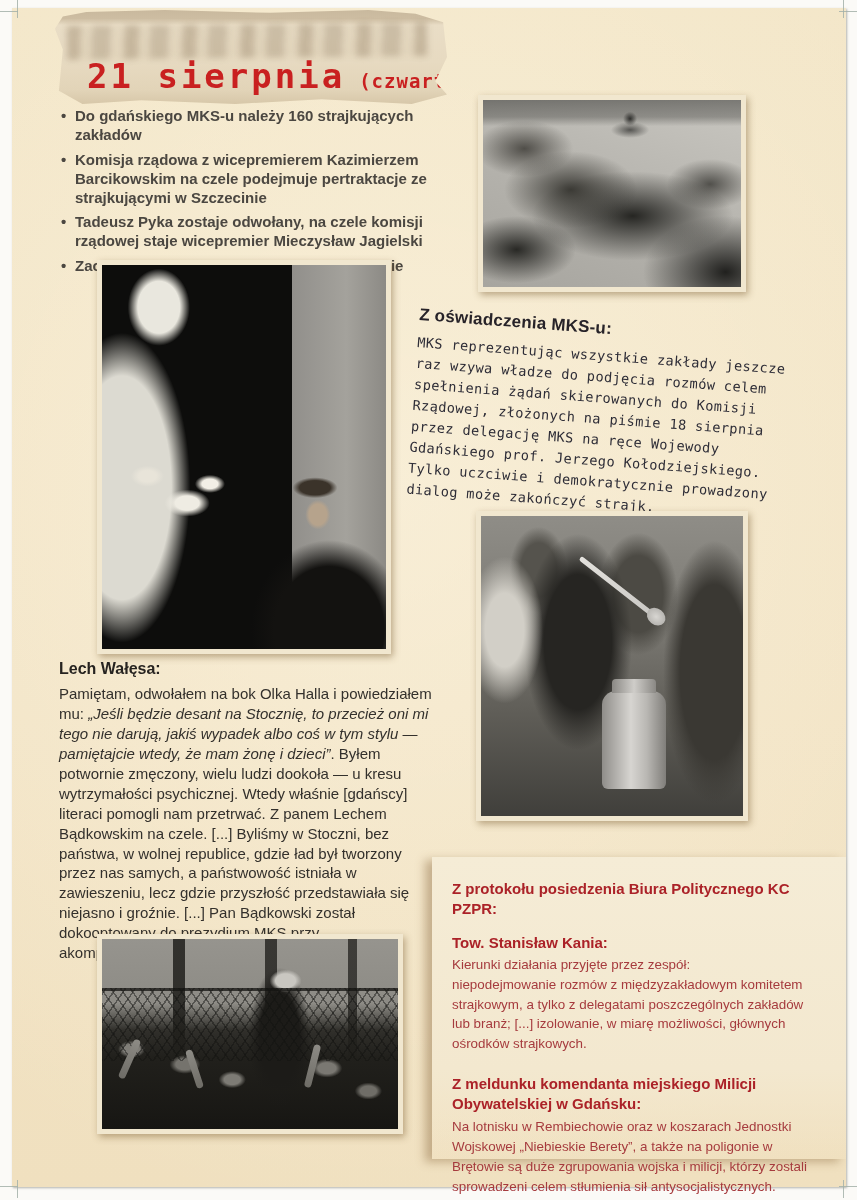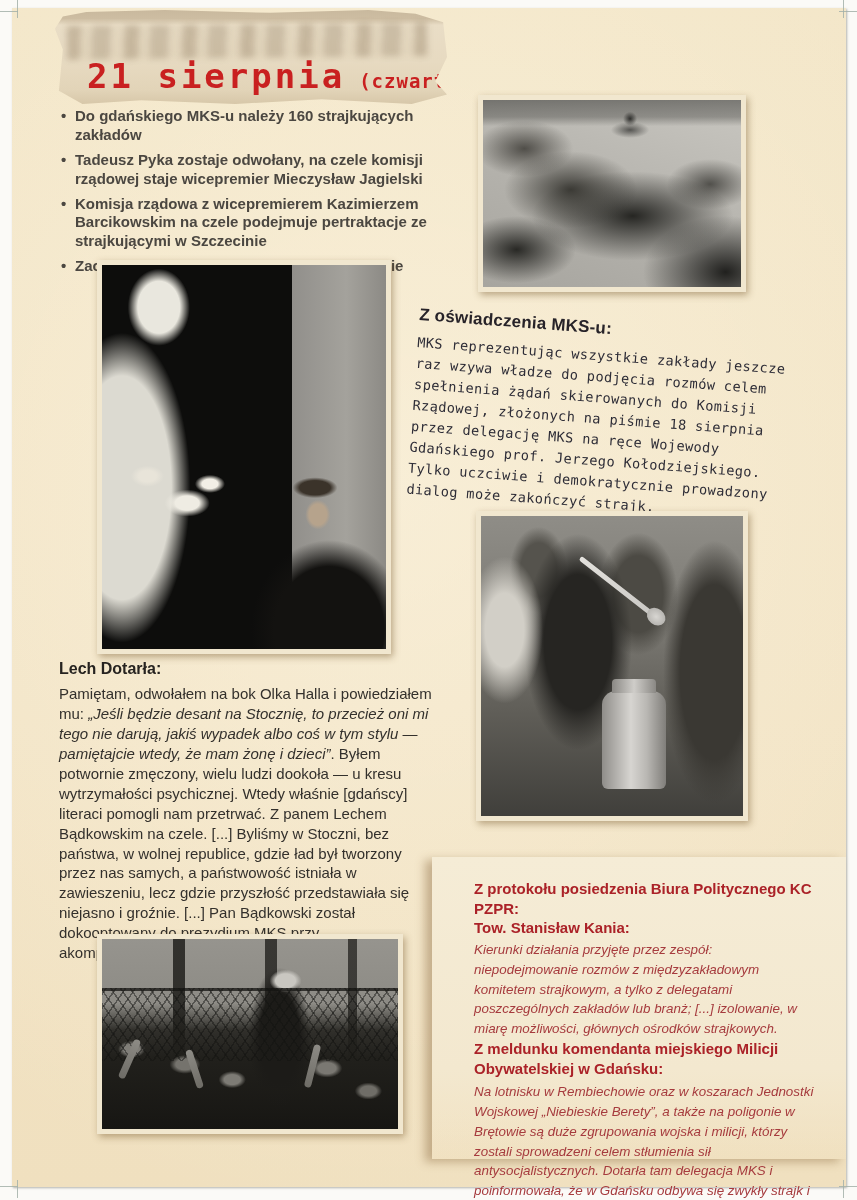--- a/index.html
+++ b/index.html
@@ -162,46 +162,46 @@
   .walesa-block { position:absolute; left:47px; top:652px; width:380px; }
   .walesa-heading { font-size:16px; font-weight:bold; color:#262320; margin-bottom:6px; }
   .walesa-text { font-size:15px; line-height:1.33; color:#33302c; }
   .walesa-text .q { font-style:italic; }
 
   
   .party-panel {
     position:absolute; left:420px; top:849px; width:414px; height:302px;
     background:linear-gradient(180deg,#f5ecd6 0%, #f3e8cf 70%, rgba(243,232,207,0) 100%);
     box-shadow:-7px 3px 9px rgba(120,85,40,.38);
-    padding:22px 26px 0 42px;
+    padding:22px 26px 0 20px;
   }
   .panel-heading { font-size:15px; font-weight:bold; color:#ab2228; line-height:1.3; }
-  .panel-speaker { font-size:15px; font-weight:bold; color:#ab2228; margin-top:1px; }
+  .panel-speaker { font-size:15px; font-weight:bold; color:#ab2228; margin-top:16px; }
   .panel-body {
     font-size:13.4px; line-height:1.48; color:#a63b3e;
-    white-space:pre-line; margin-top:4px;font-style:italic;
-  }
-  .panel-heading-2 { }
+    white-space:pre-line; margin-top:4px;
+  }
+  .panel-heading-2 { margin-top:20px; }
 </style>
 </head>
 <body>
 
 <div class="page">
 
   <div class="banner">
     <div class="ghost-letters"></div>
     <div class="title-row">
       <span class="date-title">21 sierpnia</span><span class="date-subtitle">(czwartek)</span>
     </div>
   </div>
 
   <div class="events">
     <div class="event-item">Do gdańskiego MKS-u należy 160 strajkujących zakładów</div>
+    <div class="event-item">Komisja rządowa z wicepremierem Kazimierzem Barcikowskim na czele podejmuje pertraktacje ze strajkującymi w Szczecinie</div>
     <div class="event-item">Tadeusz Pyka zostaje odwołany, na czele komisji rządowej staje wicepremier Mieczysław Jagielski</div>
-    <div class="event-item">Komisja rządowa z wicepremierem Kazimierzem Barcikowskim na czele podejmuje pertraktacje ze strajkującymi w Szczecinie</div>
     <div class="event-item">Zaczyna się strajk w Hucie Lenina w Krakowie</div>
   </div>
 
   <div class="photo photo-crowd-overhead"></div>
 
   <div class="mks-block">
     <div class="mks-heading">Z oświadczenia MKS-u:</div>
     <div class="mks-body">MKS reprezentując wszystkie zakłady jeszcze
 raz wzywa władze do podjęcia rozmów celem
 spełnienia żądań skierowanych do Komisji
@@ -213,21 +213,21 @@
   </div>
 
   <div class="photo photo-lenin-walesa"></div>
 
   <div class="photo photo-milk-can">
     <div class="milk-can"></div>
     <div class="ladle"></div>
   </div>
 
   <div class="walesa-block">
-    <div class="walesa-heading">Lech Dotarła:</div>
+    <div class="walesa-heading">Lech Wałęsa:</div>
     <div class="walesa-text"><span>Pamiętam, odwołałem na bok Olka Halla i powiedziałem mu: </span><span class="q">„Jeśli będzie desant na Stocznię, to przecież oni mi tego nie darują, jakiś wypadek albo coś w tym stylu — pamiętajcie wtedy, że mam żonę i dzieci”</span><span>. Byłem potwornie zmęczony, wielu ludzi dookoła — u kresu wytrzymałości psychicznej. Wtedy właśnie [gdańscy] literaci pomogli nam przetrwać. Z panem Lechem Bądkowskim na czele. [...] Byliśmy w Stoczni, bez państwa, w wolnej republice, gdzie ład był tworzony przez nas samych, a państwowość istniała w zawieszeniu, lecz gdzie przyszłość przedstawiała się niejasno i groźnie. [...] Pan Bądkowski został dokooptowany do prezydium MKS przy akompaniamencie owacji.</span></div>
   </div>
 
   <div class="party-panel">
     <div class="panel-heading">Z protokołu posiedzenia Biura Politycznego KC PZPR:</div>
     <div class="panel-speaker">Tow. Stanisław Kania:</div>
     <div class="panel-body">Kierunki działania przyjęte przez zespół:
 niepodejmowanie rozmów z międzyzakładowym komitetem strajkowym, a tylko z delegatami poszczególnych zakładów lub branż; [...] izolowanie, w miarę możliwości, głównych ośrodków strajkowych.</div>
     <div class="panel-heading panel-heading-2">Z meldunku komendanta miejskiego Milicji Obywatelskiej w Gdańsku:</div>
     <div class="panel-body">Na lotnisku w Rembiechowie oraz w koszarach Jednostki Wojskowej „Niebieskie Berety”, a także na poligonie w Brętowie są duże zgrupowania wojska i milicji, którzy zostali sprowadzeni celem stłumienia sił antysocjalistycznych. Dotarła tam delegacja MKS i poinformowała, że w Gdańsku odbywa się zwykły strajk i nie ma charakteru politycznego.</div>

